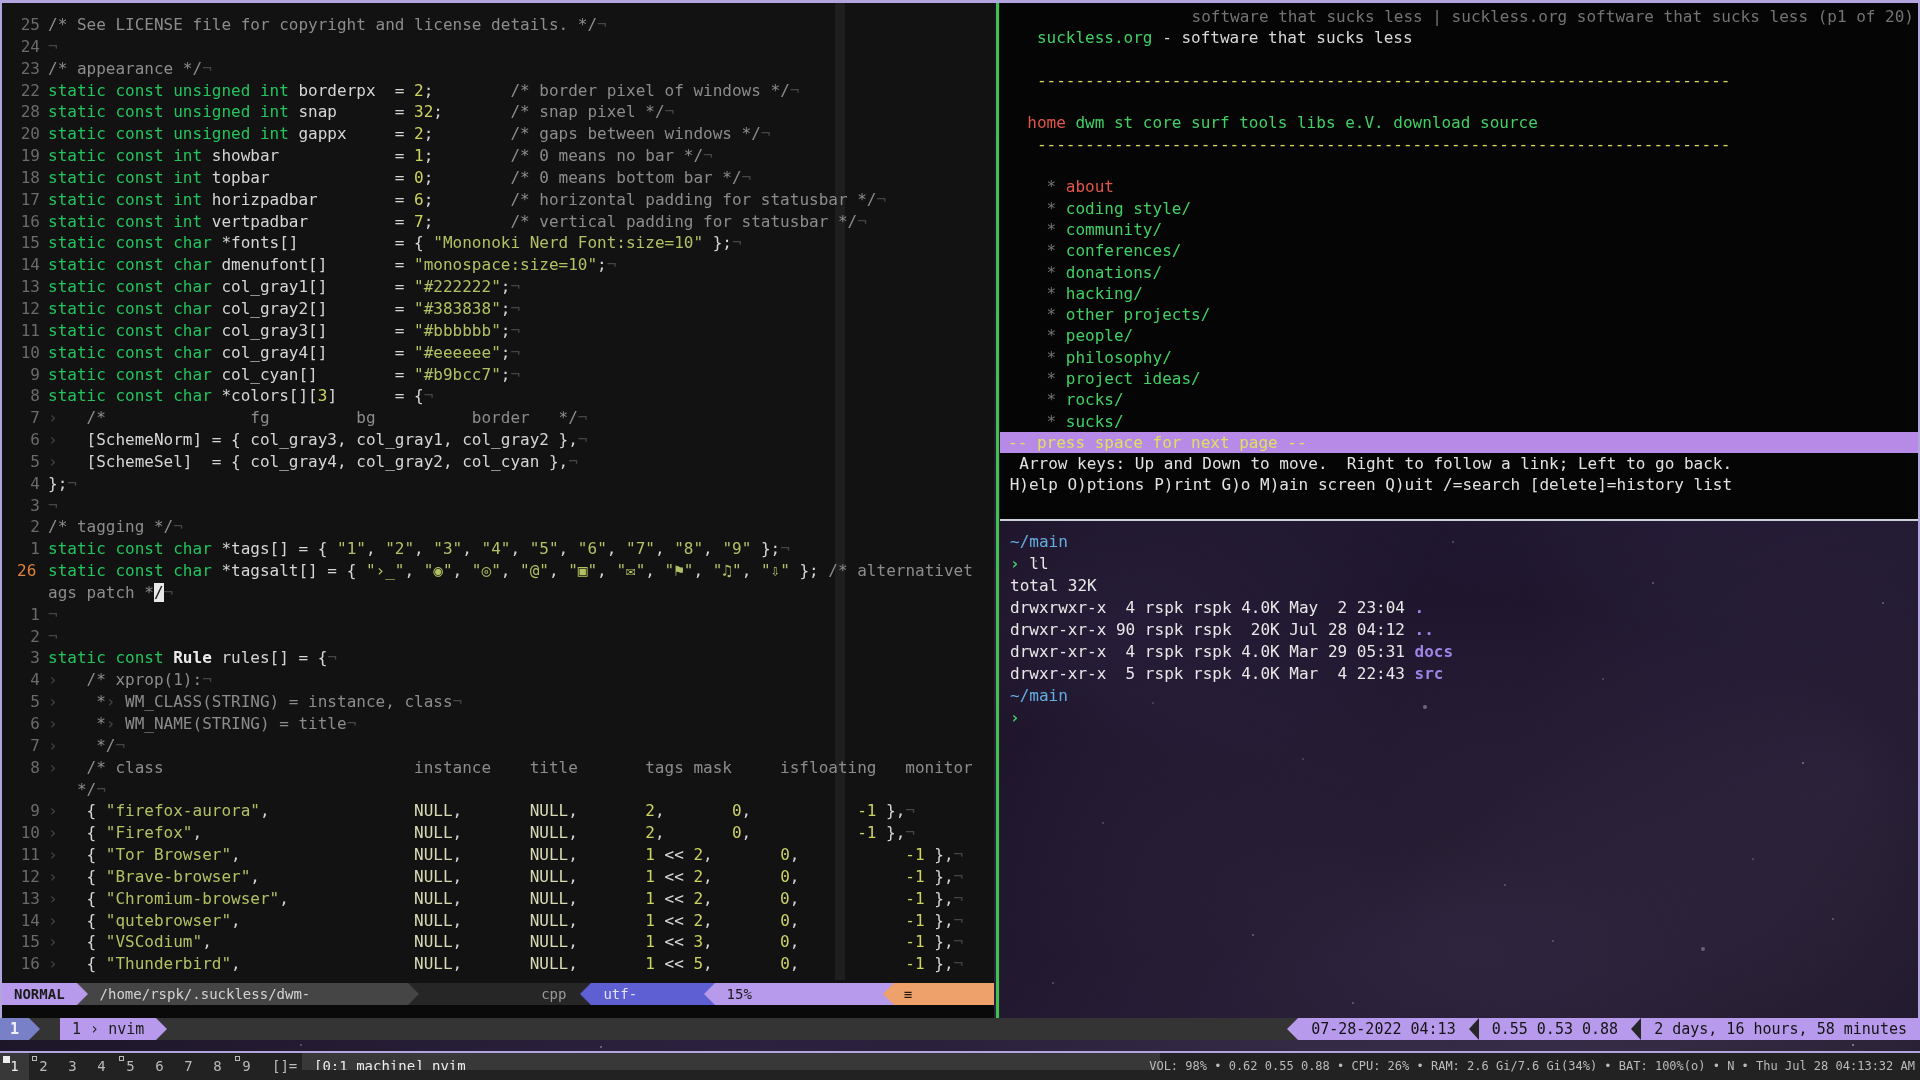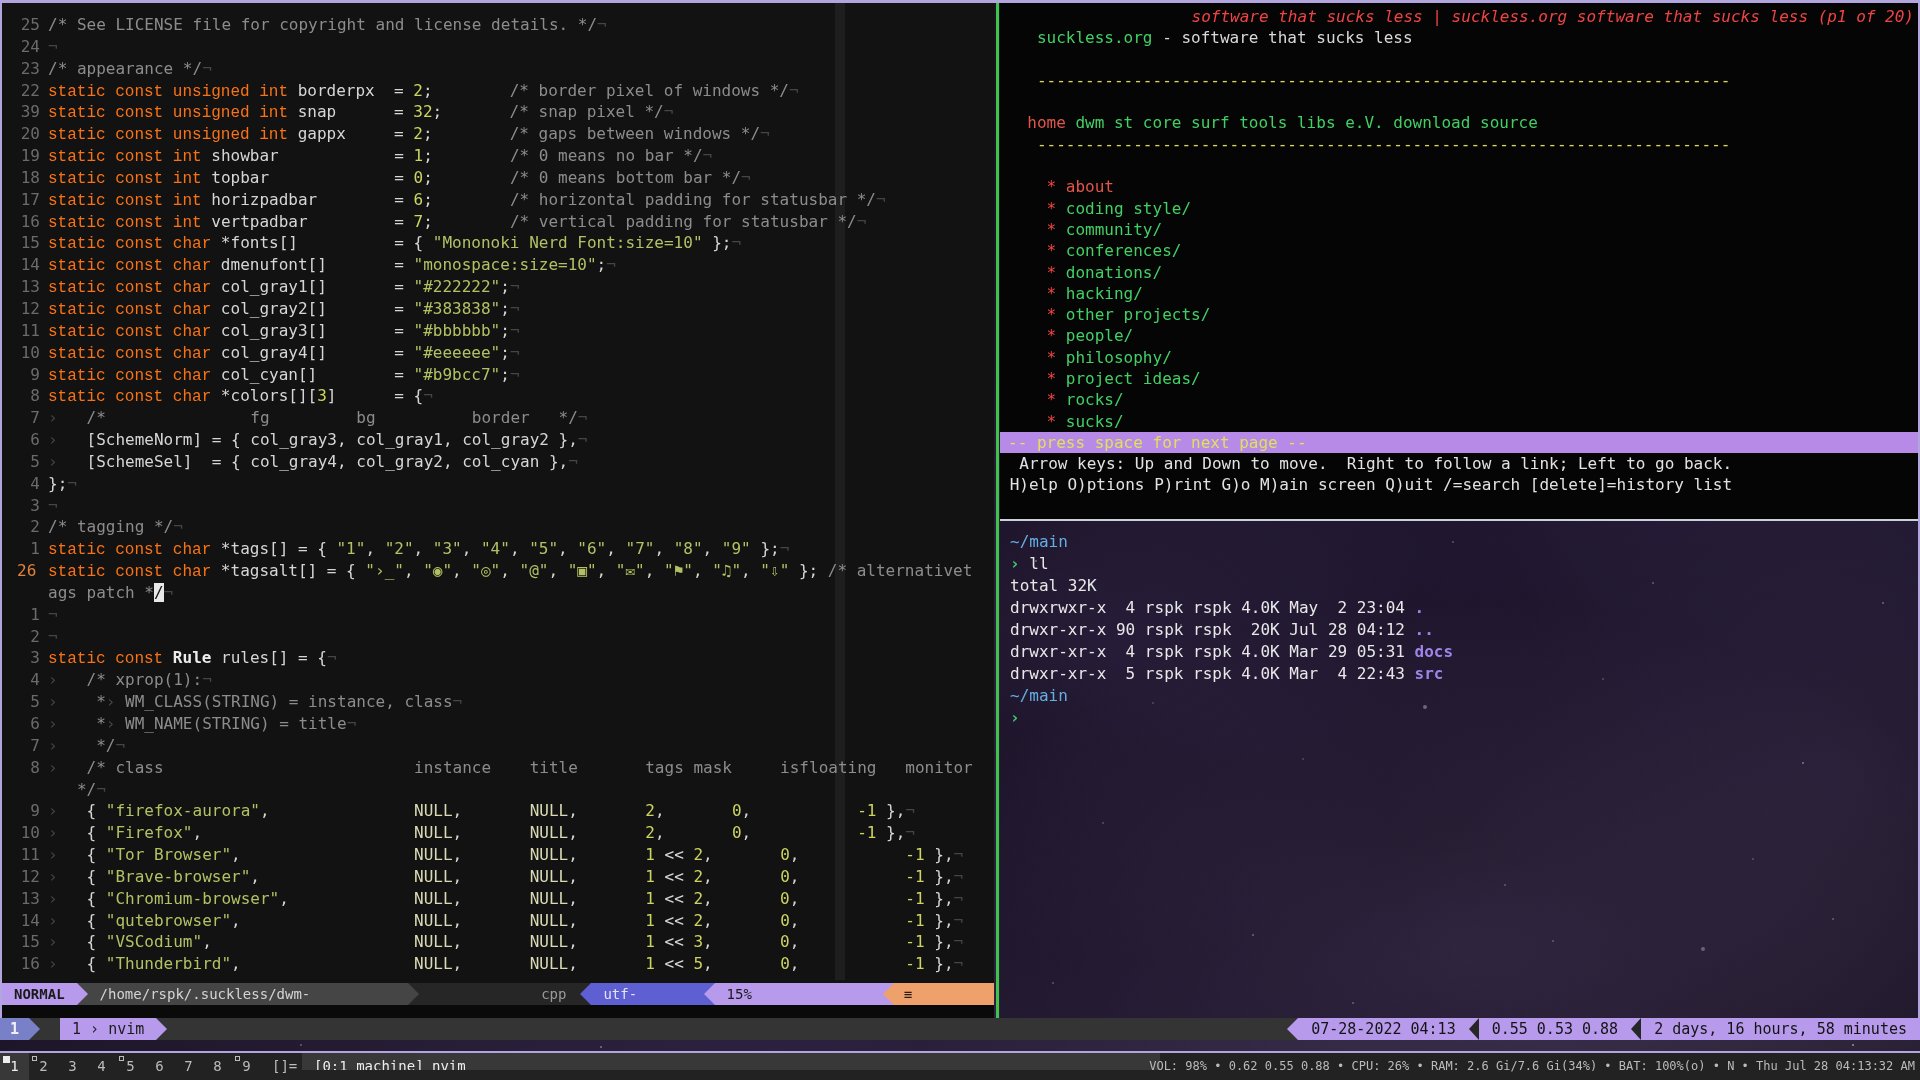--- a/index.html
+++ b/index.html
@@ -42,21 +42,21 @@
   .purpline2 { position:absolute; left:0; top:1051px; width:1920px; height:2px; background:#b2a5de; }
 
   
   .editor { position:absolute; left:2px; top:3px; width:992px; height:1015px; background:#121212; }
   .colorcol { position:absolute; left:833px; top:0; width:10px; height:977px; background:#1e1e1e; }
   .ed-lines { position:absolute; left:12px; top:3px; width:903px;margin-top:8px; }
   .ed-row { display:flex; height:21.85px; line-height:21.85px; font-size:16px; white-space:pre; }
   .gut { flex:0 0 34px; padding-right:8px; text-align:right; color:#6b6b6b; }
   .gcur { text-align:left; padding-left:3px; padding-right:0; color:#e0823c; }
   .ed-c { white-space:pre; }
-  .c-k { color:#f97316;font-family:Liberation Mono, monospace; } .c-t { color:#d6d6d6; } .c-s { color:#b4c163; }
+  .c-k { color:#22c55e; } .c-t { color:#d6d6d6; } .c-s { color:#b4c163; }
   .c-n { color:#cdd45f; } .c-c { color:#8c8c8c; } .c-e { color:#454545; }
   .c-w { color:#ececec; font-weight:bold; } .c-p { color:#d9dab4; }
   .c-cur { background:#e8e8e8; color:#151515; }
 
   
   .statusline { position:absolute; left:0; top:980px; width:992px; height:22px; background:#262626;
     display:flex; align-items:stretch; font-size:14px; line-height:22px; }
   .pl { width:0; height:0; border-top:11px solid transparent; border-bottom:11px solid transparent; }
   .sl-mode { background:#b79aeb; color:#1a1a1a; font-weight:bold; padding:0 12px;text-align:center; }
   .pl-r-mode { border-left:11px solid #b79aeb; background:#454545; }
@@ -70,21 +70,21 @@
   .sl-pos { background:#b79aeb; color:#1a1a1a; padding:0 12px; }
   .pl-l-extra { border-right:11px solid #efa16b; background:#b79aeb; }
   .sl-extra { background:#efa16b; color:#2a1a10; padding:0 10px; }
   .cmdline { position:absolute; left:0; top:1002px; width:992px; height:16px; background:#0a0a0a; }
 
   
   .lynx { position:absolute; left:1000px; top:3px; width:918px; height:516px; background:#050505; }
   .lynx-rows { padding-top:3px; }
   .lx-row { height:21.3px; line-height:21.3px; font-size:16px; white-space:pre; padding:0 4px 0 8px; }
   .lx-right { text-align:right; }
-  .c-pink { color:#ef4444;font-style:italic; } .c-green { color:#42d065; } .c-red { color:#e25549; }
+  .c-pink { color:#737373; } .c-green { color:#42d065; } .c-red { color:#e25549; }
   .c-yellow { color:#d8d85e; } .c-white { color:#d8d8d8; }
   .lynx-bar { height:21px; line-height:21px; background:#b78ae8; color:#dfe05e; font-size:16px; padding-left:8px; white-space:pre; }
   .lynx-help { color:#e2e2e2; font-size:16px; }
   .lynx-help div { height:21px; line-height:21px; white-space:pre; }
 
   
   .term { position:absolute; left:1000px; top:521px; width:918px; height:497px; background:rgba(14,8,24,0.30); }
   .term-rows { padding:10px 0 0 10px; }
   .t-row { height:22px; line-height:22px; font-size:16px; white-space:pre; }
   .c-cyan { color:#64aee2; } .c-violet { color:#9d84e6; font-weight:bold; }
@@ -126,21 +126,21 @@
   <div class="leftline"></div>
   <div class="rightline"></div>
 
   <div class="editor">
     <div class="colorcol"></div>
     <div class="ed-lines">
         <div class="ed-row"><span class="gut">25</span><div class="ed-c"><span class="c-c">/* See LICENSE file for copyright and license details. */</span><span class="c-e">¬</span></div></div>
         <div class="ed-row"><span class="gut">24</span><div class="ed-c"><span class="c-e">¬</span></div></div>
         <div class="ed-row"><span class="gut">23</span><div class="ed-c"><span class="c-c">/* appearance */</span><span class="c-e">¬</span></div></div>
         <div class="ed-row"><span class="gut">22</span><div class="ed-c"><span class="c-k">static const unsigned int</span><span class="c-t"> borderpx  = </span><span class="c-n">2</span><span class="c-t">;        </span><span class="c-c">/* border pixel of windows */</span><span class="c-e">¬</span></div></div>
-        <div class="ed-row"><span class="gut">39</span><div class="ed-c"><span class="c-k">static const unsigned int</span><span class="c-t"> snap      = </span><span class="c-n">32</span><span class="c-t">;       </span><span class="c-c">/* snap pixel */</span><span class="c-e">¬</span></div></div>
+        <div class="ed-row"><span class="gut">28</span><div class="ed-c"><span class="c-k">static const unsigned int</span><span class="c-t"> snap      = </span><span class="c-n">32</span><span class="c-t">;       </span><span class="c-c">/* snap pixel */</span><span class="c-e">¬</span></div></div>
         <div class="ed-row"><span class="gut">20</span><div class="ed-c"><span class="c-k">static const unsigned int</span><span class="c-t"> gappx     = </span><span class="c-n">2</span><span class="c-t">;        </span><span class="c-c">/* gaps between windows */</span><span class="c-e">¬</span></div></div>
         <div class="ed-row"><span class="gut">19</span><div class="ed-c"><span class="c-k">static const int</span><span class="c-t"> showbar            = </span><span class="c-n">1</span><span class="c-t">;        </span><span class="c-c">/* 0 means no bar */</span><span class="c-e">¬</span></div></div>
         <div class="ed-row"><span class="gut">18</span><div class="ed-c"><span class="c-k">static const int</span><span class="c-t"> topbar             = </span><span class="c-n">0</span><span class="c-t">;        </span><span class="c-c">/* 0 means bottom bar */</span><span class="c-e">¬</span></div></div>
         <div class="ed-row"><span class="gut">17</span><div class="ed-c"><span class="c-k">static const int</span><span class="c-t"> horizpadbar        = </span><span class="c-n">6</span><span class="c-t">;        </span><span class="c-c">/* horizontal padding for statusbar */</span><span class="c-e">¬</span></div></div>
         <div class="ed-row"><span class="gut">16</span><div class="ed-c"><span class="c-k">static const int</span><span class="c-t"> vertpadbar         = </span><span class="c-n">7</span><span class="c-t">;        </span><span class="c-c">/* vertical padding for statusbar */</span><span class="c-e">¬</span></div></div>
         <div class="ed-row"><span class="gut">15</span><div class="ed-c"><span class="c-k">static const char</span><span class="c-t"> *fonts[]          = { </span><span class="c-s">"Mononoki Nerd Font:size=10"</span><span class="c-t"> };</span><span class="c-e">¬</span></div></div>
         <div class="ed-row"><span class="gut">14</span><div class="ed-c"><span class="c-k">static const char</span><span class="c-t"> dmenufont[]       = </span><span class="c-s">"monospace:size=10"</span><span class="c-t">;</span><span class="c-e">¬</span></div></div>
         <div class="ed-row"><span class="gut">13</span><div class="ed-c"><span class="c-k">static const char</span><span class="c-t"> col_gray1[]       = </span><span class="c-s">"#222222"</span><span class="c-t">;</span><span class="c-e">¬</span></div></div>
         <div class="ed-row"><span class="gut">12</span><div class="ed-c"><span class="c-k">static const char</span><span class="c-t"> col_gray2[]       = </span><span class="c-s">"#383838"</span><span class="c-t">;</span><span class="c-e">¬</span></div></div>
         <div class="ed-row"><span class="gut">11</span><div class="ed-c"><span class="c-k">static const char</span><span class="c-t"> col_gray3[]       = </span><span class="c-s">"#bbbbbb"</span><span class="c-t">;</span><span class="c-e">¬</span></div></div>

